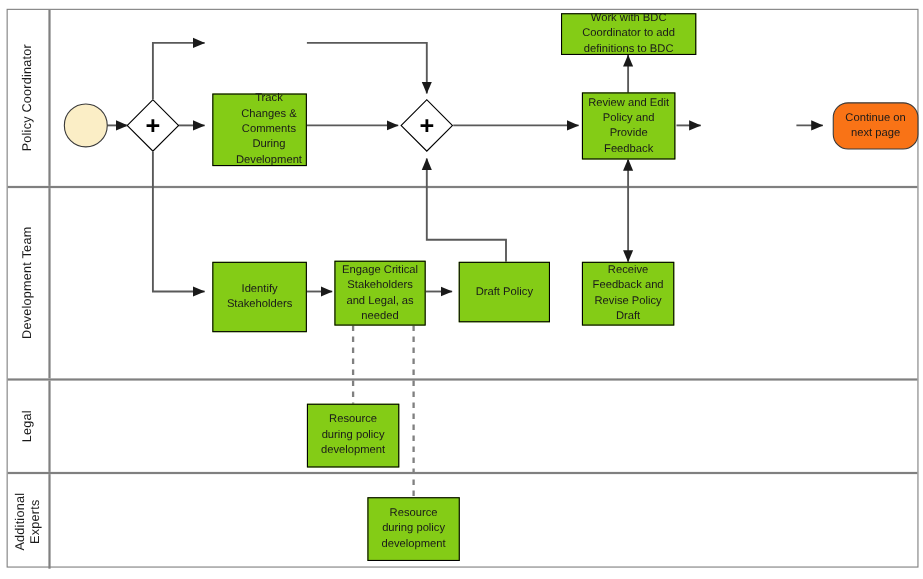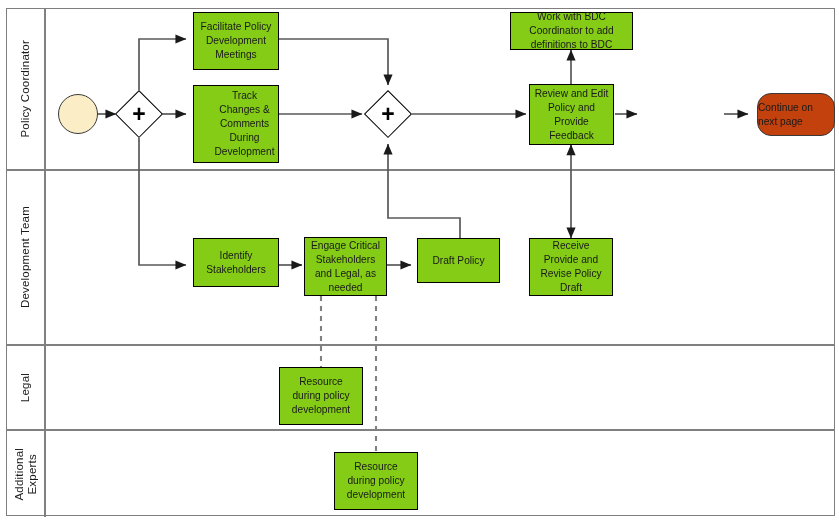--- a/index.html
+++ b/index.html
@@ -75,27 +75,28 @@
   }
   .start-event {
     position: absolute;
     border-radius: 50%;
     background: #fbeec6;
     border: 1.4px solid #3a3a3a;
     box-sizing: border-box;
   }
   .end-link {
     position: absolute;
-    background: #c2410c;
+    background: #f97316;
     border: 1.4px solid #3a3a3a;
     border-radius: 14px;
     box-sizing: border-box;
     display: flex;
     align-items: center;
     justify-content: center;
+    text-align: center;
     font-size: 10.2px;
     line-height: 14px;
     color: #1a1a1a;
   }
   .gateway {
     position: absolute;
     box-sizing: border-box;
   }
   .gateway .diamond {
     position: absolute;
@@ -209,25 +210,22 @@
     </g>
   </svg>
 
   <div class="start-event" style="left:58px; top:94px; width:40px; height:40px;"></div>
 
   <div class="gateway" style="left:115px; top:90px; width:48px; height:48px;">
     <div class="diamond"></div>
     <div class="plus">+</div>
   </div>
 
-  <div class="task" style="left:193px; top:12px; width:86px; height:58px;">
-    <span>Facilitate Policy Development Meetings</span>
-  </div>
-
-  <div class="task" style="left:193px; top:85px; width:86px; height:78px;padding-left:21px;">
+
+  <div class="task" style="left:193px; top:85px; width:86px; height:66px;padding-left:21px;">
     <span>Track Changes &amp; Comments During Development</span>
   </div>
 
   <div class="gateway" style="left:364px; top:90px; width:48px; height:48px;">
     <div class="diamond"></div>
     <div class="plus">+</div>
   </div>
 
   <div class="task" style="left:510px; top:12px; width:123px; height:38px;">
     <span>Work with BDC Coordinator to add definitions to BDC</span>
@@ -235,34 +233,34 @@
 
   <div class="task" style="left:529px; top:84px; width:85px; height:61px;">
     <span>Review and Edit Policy and Provide Feedback</span>
   </div>
 
 
   <div class="end-link" style="left:757px; top:93px; width:78px; height:43px;">
     <span>Continue on next page</span>
   </div>
 
-  <div class="task" style="left:193px; top:238px; width:86px; height:49px;">
+  <div class="task" style="left:193px; top:238px; width:86px; height:64px;">
     <span>Identify Stakeholders</span>
   </div>
 
   <div class="task" style="left:304px; top:237px; width:83px; height:59px;justify-content:flex-end;">
     <span>Engage Critical Stakeholders and Legal, as needed</span>
   </div>
 
-  <div class="task" style="left:417px; top:238px; width:83px; height:45px;">
+  <div class="task" style="left:417px; top:238px; width:83px; height:55px;">
     <span>Draft Policy</span>
   </div>
 
   <div class="task" style="left:529px; top:238px; width:84px; height:58px;">
-    <span>Receive Provide and Revise Policy Draft</span>
+    <span>Receive Feedback and Revise Policy Draft</span>
   </div>
 
   <div class="task" style="left:279px; top:367px; width:84px; height:58px;">
     <span>Resource during policy development</span>
   </div>
 
   <div class="task" style="left:334px; top:452px; width:84px; height:58px;">
     <span>Resource during policy development</span>
   </div>
 

